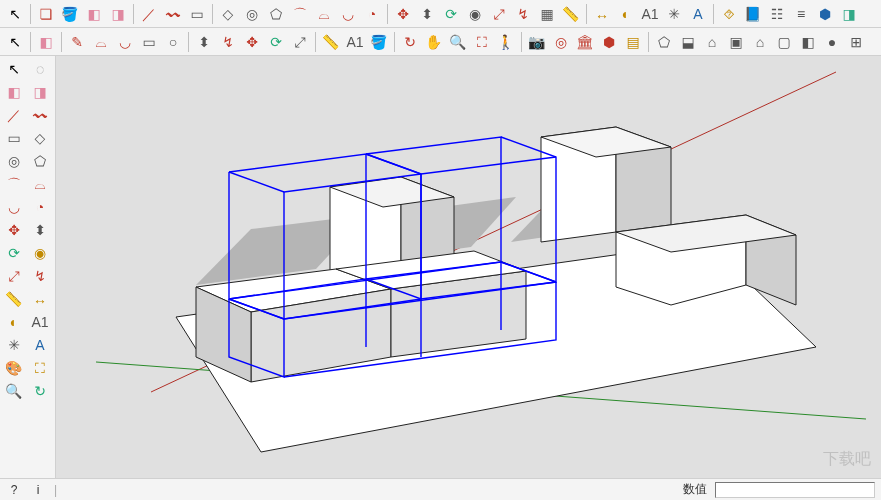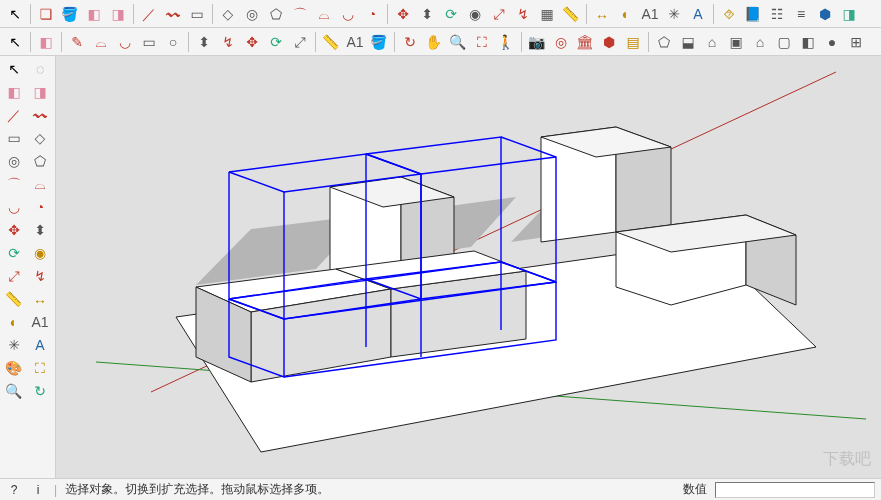--- a/index.html
+++ b/index.html
@@ -261,19 +261,18 @@
       </g>
     </svg>
     <div class="watermark">下载吧</div>
   </div>
 </div>
 
 <div class="status-bar">
   <span class="tbtn" style="width:16px;height:16px;font-size:12px">?</span>
   <span class="tbtn" style="width:16px;height:16px;font-size:12px">i</span>
   <span class="status-sep">|</span>
-  <span>选择对象。切换到扩充选择。拖动鼠标选择多项。</span>
   <div class="status-spacer"></div>
   <span>数值</span>
   <div class="status-field">
     <span></span>
   </div>
 </div>
 
 </body></html>

